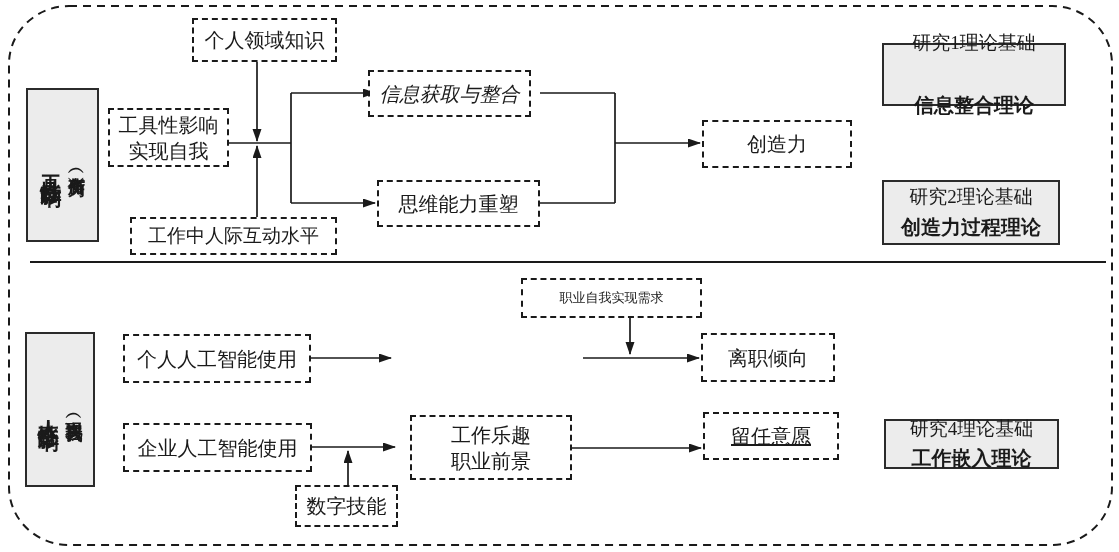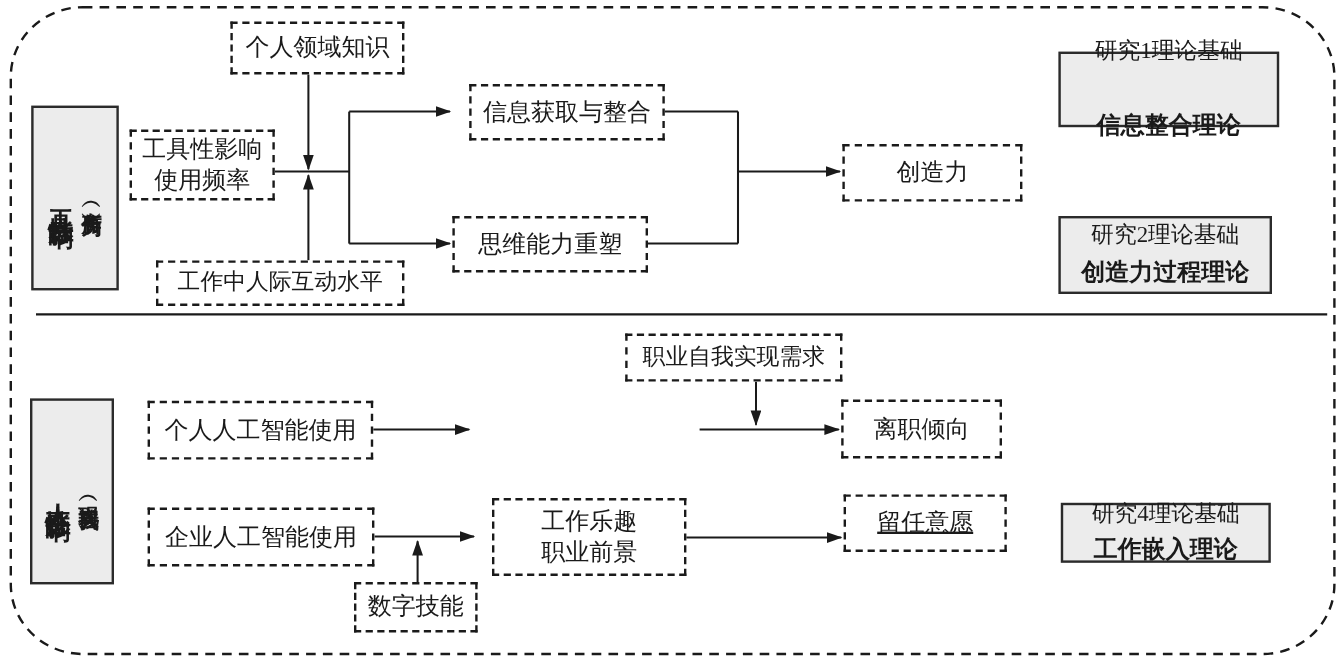--- a/index.html
+++ b/index.html
@@ -65,28 +65,28 @@
     <span class="v-main">工具性影响</span>
     <span class="v-paren">（有所作为）</span>
   </div>
 
   <div class="abs dashed-box" style="left:192px;top:18px;width:145px;height:44px;">
     <span>个人领域知识</span>
   </div>
 
   <div class="abs dashed-box" style="left:108px;top:108px;width:121px;height:59px;">
     <span>工具性影响</span>
-    <span>使用频率</span>
+    <span>实现自我</span>
   </div>
 
   <div class="abs dashed-box" style="left:130px;top:217px;width:207px;height:38px;font-size:19px;">
     <span>工作中人际互动水平</span>
   </div>
 
-  <div class="abs dashed-box" style="left:391px;top:70px;width:163px;height:47px;">
+  <div class="abs dashed-box" style="left:368px;top:70px;width:163px;height:47px;font-style:italic;">
     <span>信息获取与整合</span>
   </div>
 
   <div class="abs dashed-box" style="left:377px;top:180px;width:163px;height:47px;">
     <span>思维能力重塑</span>
   </div>
 
   <div class="abs dashed-box" style="left:702px;top:120px;width:150px;height:48px;">
     <span>创造力</span>
   </div>
@@ -104,21 +104,21 @@
   <div class="abs side-label" style="left:25px;top:332px;width:70px;height:155px;">
     <span class="v-main">人本性影响</span>
     <span class="v-paren">（实现自我）</span>
   </div>
 
   <div class="abs dashed-box" style="left:123px;top:334px;width:188px;height:49px;">
     <span>个人人工智能使用</span>
   </div>
 
 
-  <div class="abs dashed-box" style="left:521px;top:278px;width:181px;height:40px;font-size:19px;">
+  <div class="abs dashed-box" style="left:521px;top:278px;width:181px;height:40px;font-size:13px;">
     <span>职业自我实现需求</span>
   </div>
 
   <div class="abs dashed-box" style="left:701px;top:333px;width:134px;height:49px;">
     <span>离职倾向</span>
   </div>
 
 
   <div class="abs dashed-box" style="left:123px;top:423px;width:189px;height:49px;">
     <span>企业人工智能使用</span>

